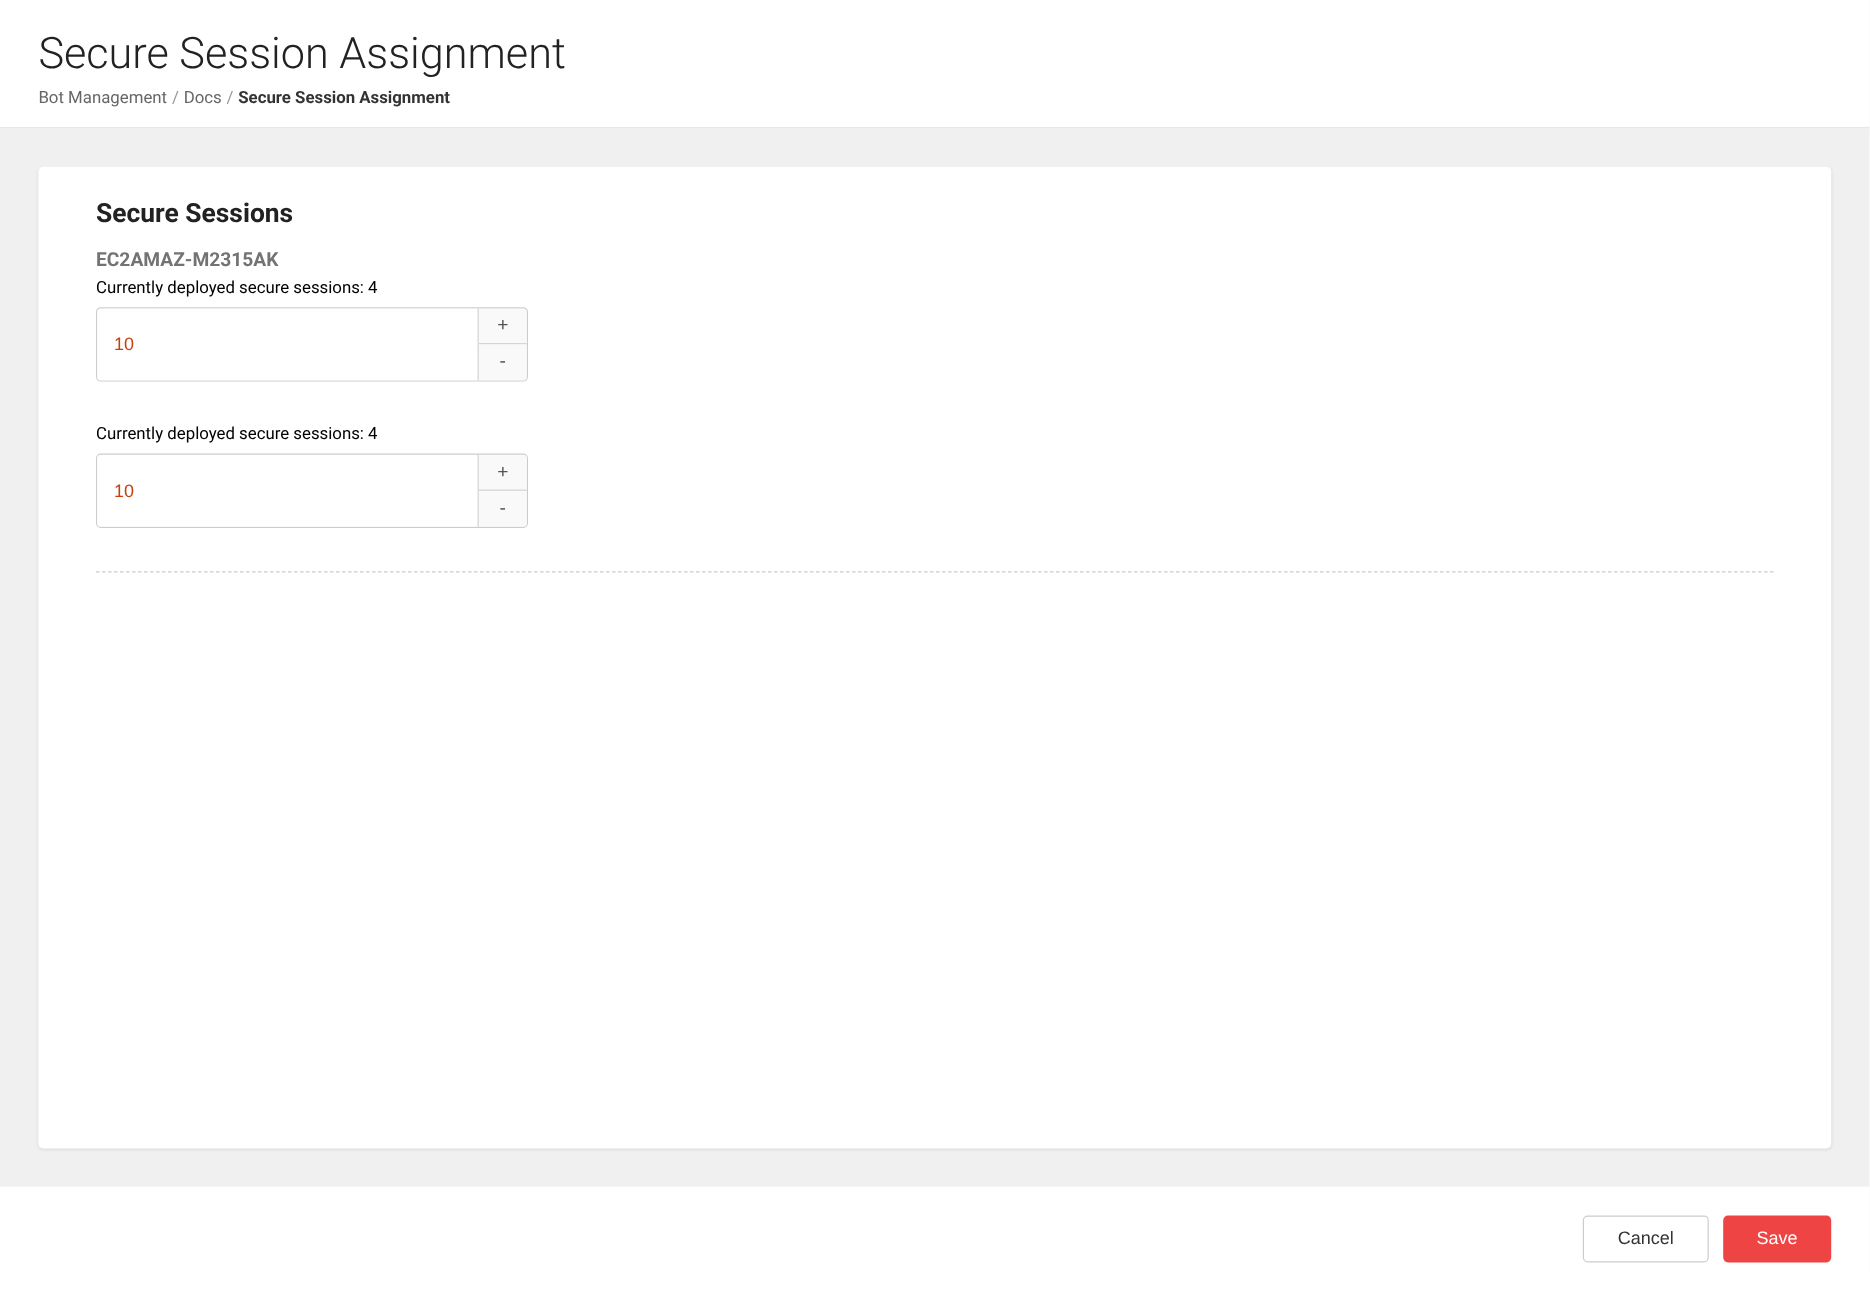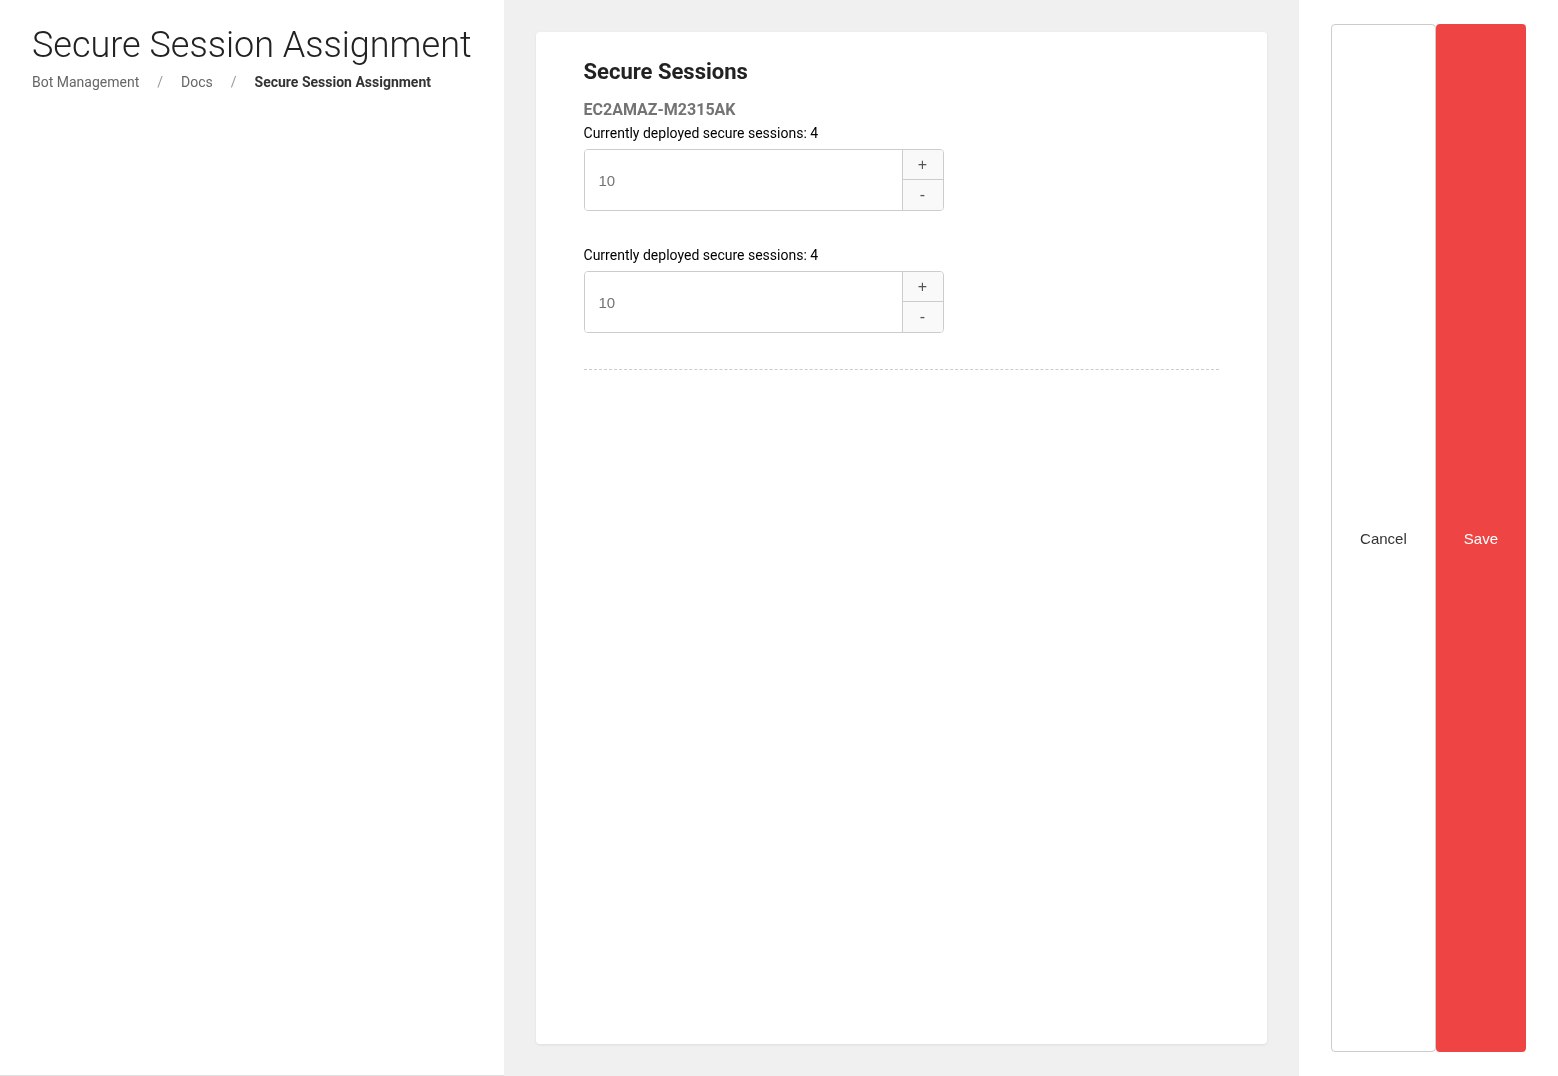--- a/index.html
+++ b/index.html
@@ -13,41 +13,42 @@
       background: #f5f5f5;
       color: #333;
       width: 1558px;
       min-height: 1076px;
     }
 
     .page-wrapper {
       background: #fff;
       min-height: 1076px;
       display: flex;
+      flex-direction: column;
     }
 
     .page-header {
       padding: 24px 32px 16px 32px;
       background: #fff;
       border-bottom: 1px solid #e0e0e0;
     }
 
     .page-title {
       font-size: 36px;
       font-weight: 300;
       color: #222;
       margin-bottom: 8px;
     }
 
     .breadcrumb {
       font-size: 14px;
       color: #666;
       display: flex;
       align-items: center;
-      gap: 18px;
+      gap: 4px;
     }
 
     .breadcrumb-link {
       color: #666;
       text-decoration: none;
     }
 
     .breadcrumb-separator {
       color: #999;
     }
@@ -113,21 +114,21 @@
       border-radius: 4px;
       overflow: hidden;
     }
 
     .stepper-input {
       flex: 1;
       border: none;
       outline: none;
       padding: 10px 14px;
       font-size: 15px;
-      color: #737373;
+      color: #c2410c;
       background: #fff;
     }
 
     .stepper-buttons {
       display: flex;
       flex-direction: column;
       border-left: 1px solid #ccc;
     }
 
     .stepper-btn {
@@ -152,20 +153,21 @@
     .footer-divider {
       border: none;
       border-top: 1px dashed #ccc;
       margin: 24px 0 0 0;
     }
 
     .footer-actions {
       display: flex;
       justify-content: flex-end;
       padding: 24px 32px;
+      gap: 12px;
       background: #fff;
     }
 
     .btn-cancel {
       padding: 10px 28px;
       font-size: 15px;
       background: #fff;
       color: #333;
       border: 1px solid #ccc;
       border-radius: 4px;

